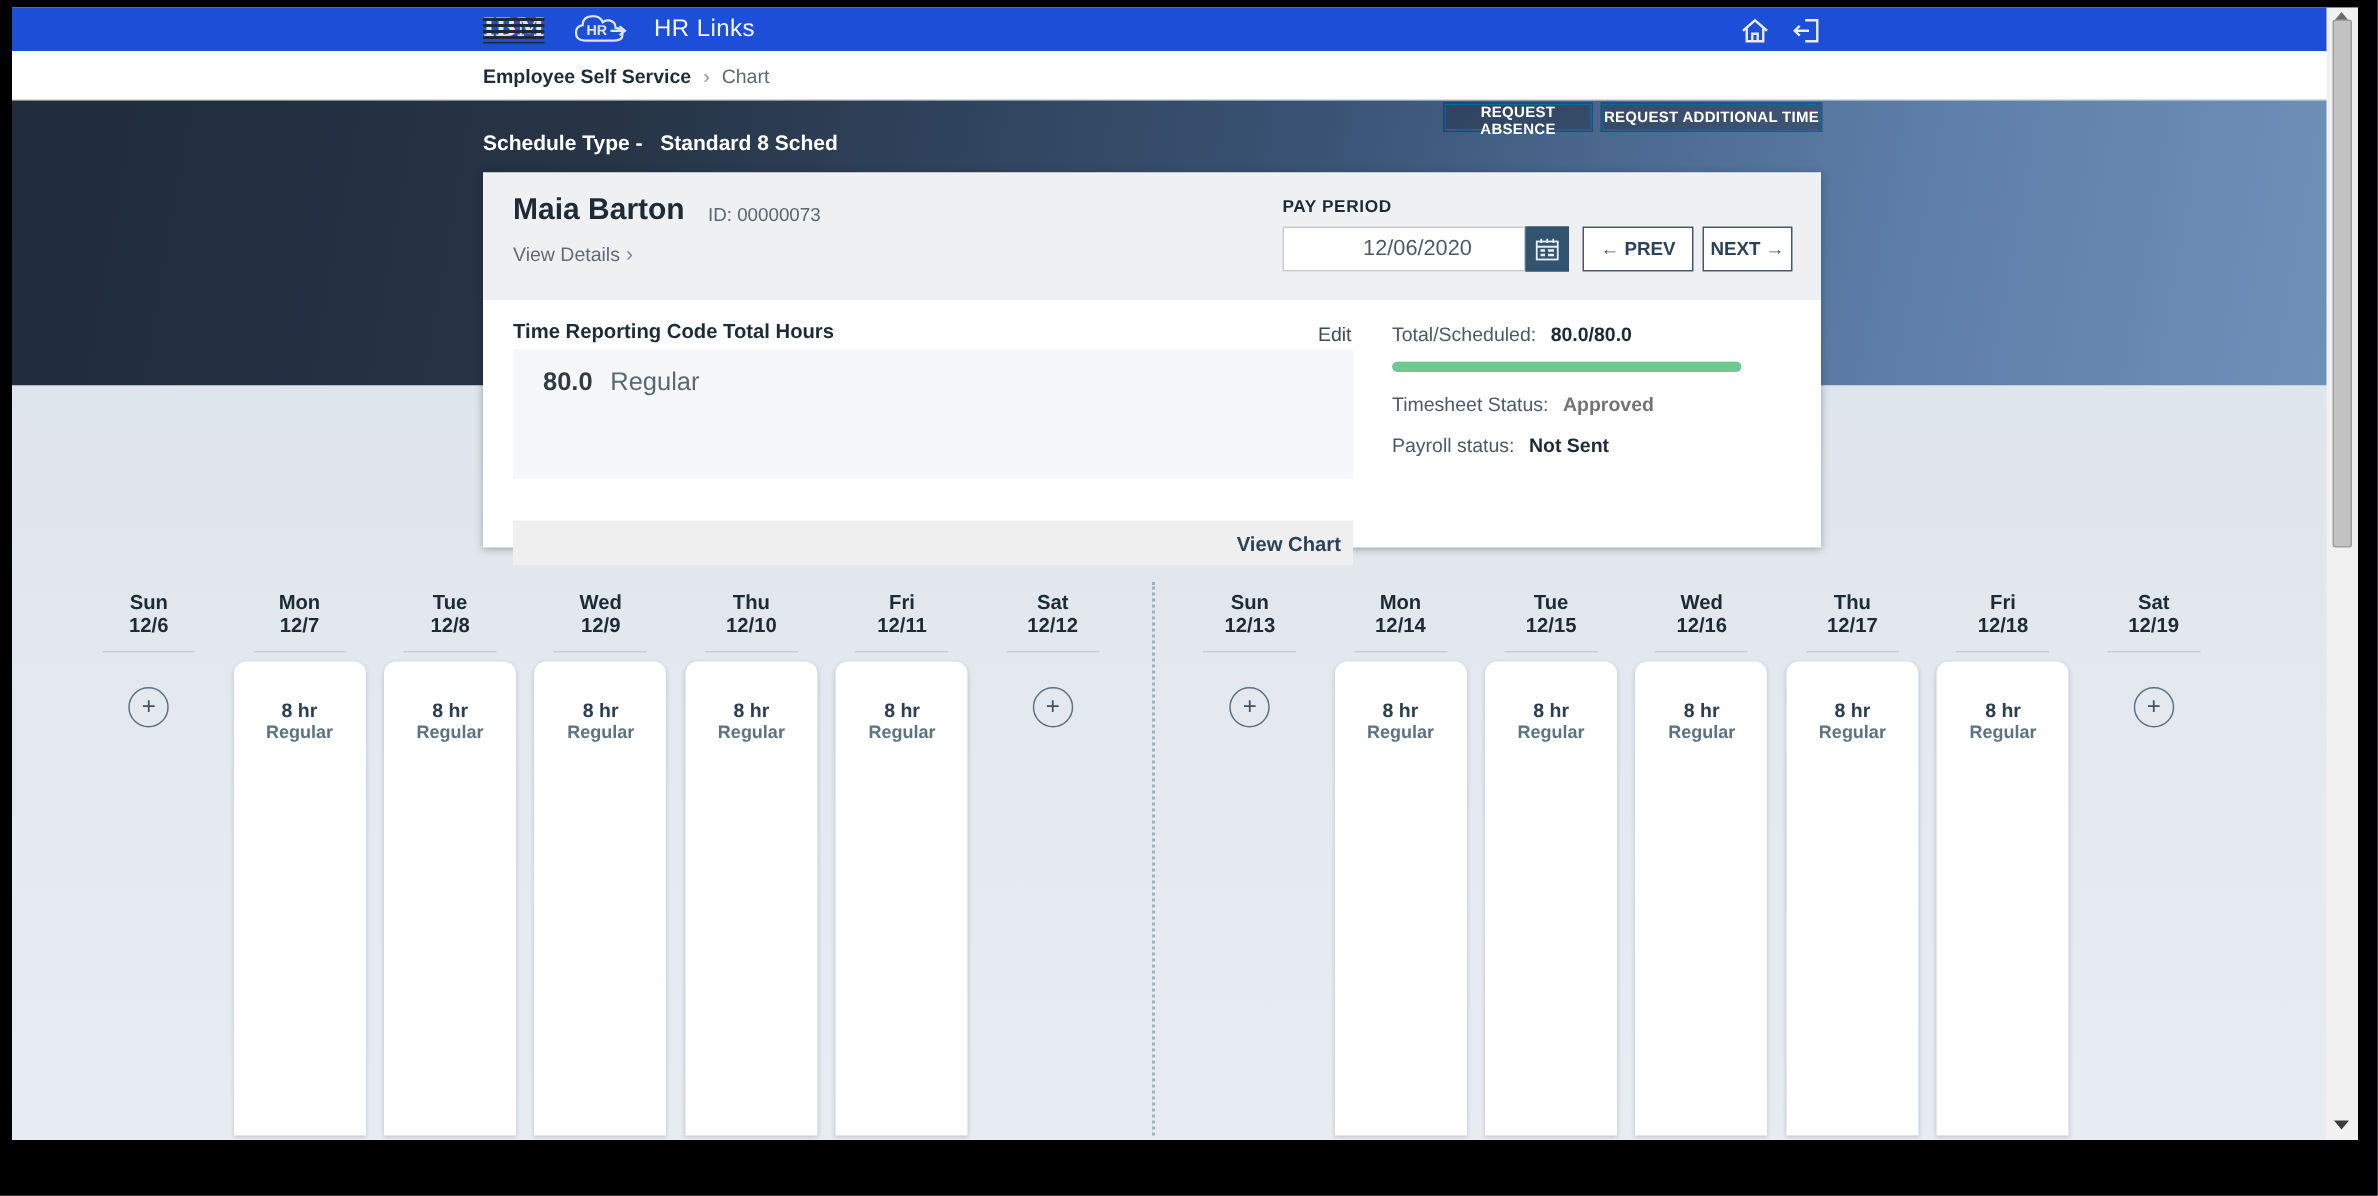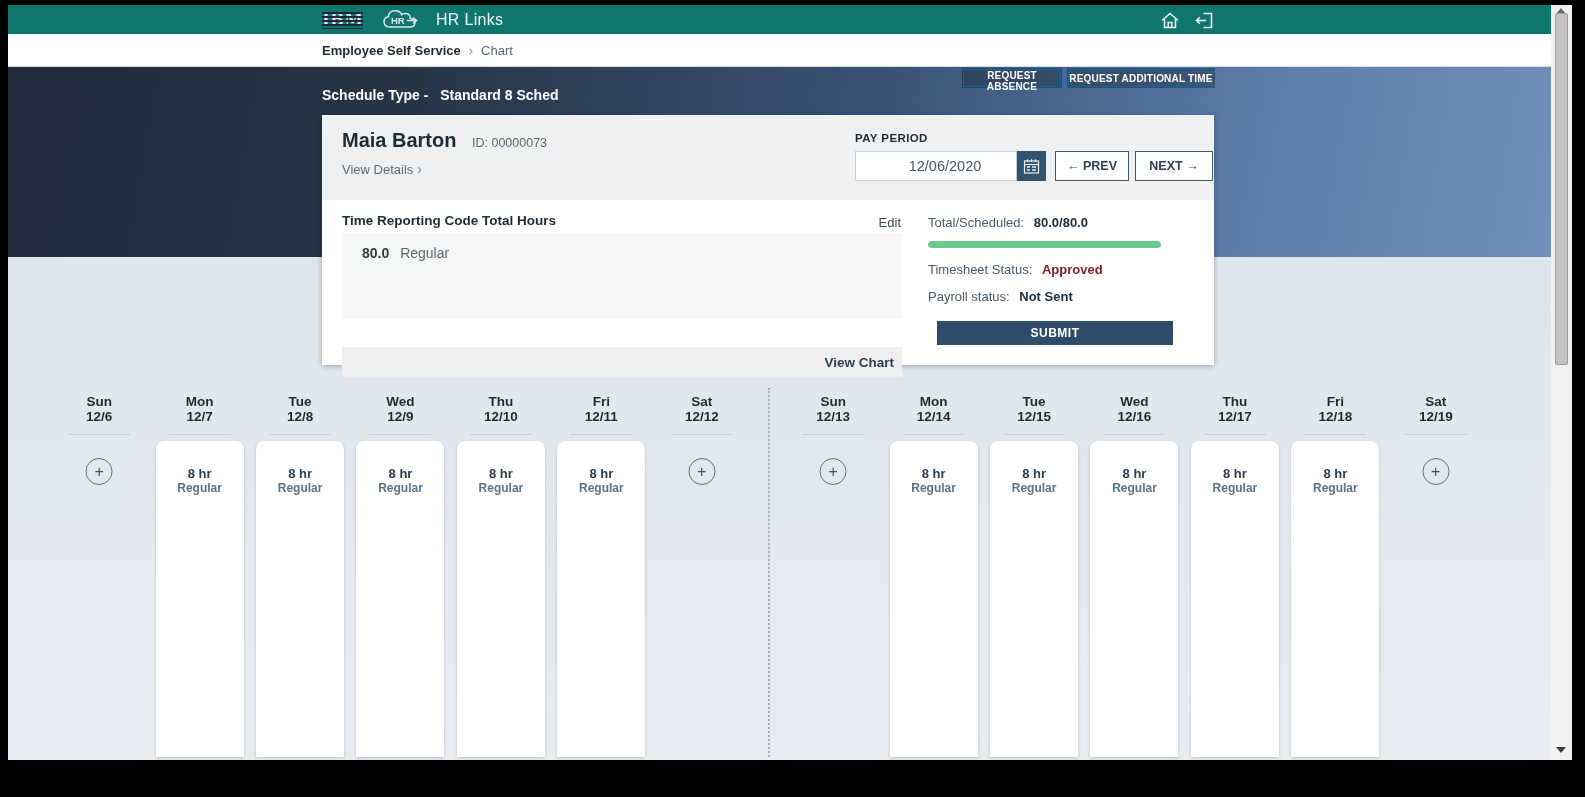--- a/index.html
+++ b/index.html
@@ -3,21 +3,21 @@
 <meta charset="utf-8">
 <style>
   * { margin:0; padding:0; box-sizing:border-box; }
   html,body { width:1585px; height:797px; background:#000; overflow:hidden;
     font-family:"Liberation Sans", sans-serif; }
   .screen { position:absolute; left:8px; top:5px; width:1564px; height:755px;
     background:#e3e9ef; overflow:hidden; }
 
   
   .topbar { position:absolute; left:0; top:0; width:100%; height:29px;
-    background:#0f766e; display:flex; align-items:center; }
+    background:#1d4ed8; display:flex; align-items:center; }
   .ibm-logo { position:absolute; left:314px; top:5px; font-family:"DejaVu Serif", serif;
     font-weight:900; font-size:17px; letter-spacing:0px; color:#dfe5ec; line-height:19px; }
   .ibm-logo::after { content:""; position:absolute; inset:0;
     background:repeating-linear-gradient(to bottom, rgba(30,40,54,0) 0 2px, #1e2836 2px 4px); }
   .cloud-logo { position:absolute; left:372px; top:2px; }
   .app-title { position:absolute; left:428px; top:6px; color:#f2f5f8; font-size:16px;
     font-weight:normal; letter-spacing:.3px; }
   .top-icon { position:absolute; top:5px; width:22px; height:20px; background:none;
     border:none; cursor:pointer; }
   .top-icon.home { left:1152px; }
@@ -58,40 +58,40 @@
     letter-spacing:.4px; color:#1d2b36; }
   .pp-input { position:absolute; left:533px; top:36px; width:162px; height:30px;
     border:1px solid #c6ccd2; background:#fff; text-align:center; font-size:14.5px;
     color:#4a5a66; font-family:"Liberation Sans", sans-serif;padding-left:18px; }
   .pp-calbtn { position:absolute; left:695px; top:36px; width:29px; height:30px; background:#33546f;
     border:1px solid #33546f; cursor:pointer; display:flex; align-items:center; justify-content:center; }
   .nav-btn { position:absolute; top:36px; height:30px; background:#fff; border:1px solid #42576b;
     color:#2c4257; font-size:12.5px; font-weight:bold; cursor:pointer;
     font-family:"Liberation Sans", sans-serif; }
   .btn-prev { left:733px; width:74px; }
-  .btn-next { left:813px; width:78px; }
+  .btn-next { left:813px; width:60px; }
   .nav-arrow { color:#3c5164; font-weight:normal; }
 
   .trc-title { position:absolute; left:20px; top:98px; font-size:13.5px; font-weight:bold; color:#1d2b36; }
   .edit-link { position:absolute; left:539px; top:100px; width:40px; text-align:right;
     font-size:13px; font-weight:normal; color:#3a4a56; cursor:pointer; }
   .trc-box { position:absolute; left:20px; top:118px; width:560px; height:86px; background:#f6f7f8; }
-  .trc-row { position:absolute; left:20px; top:12px; font-size:14px; }
+  .trc-row { position:absolute; left:20px; top:12px; font-size:17px; }
   .trc-hours { font-weight:bold; color:#333b42; }
   .trc-code { color:#5a6872; margin-left:7px; }
   .viewchart-strip { position:absolute; left:20px; top:204px; width:560px; height:30px; background:#efefef;
     display:flex; align-items:center; justify-content:flex-end;margin-top:28px; }
   .viewchart-link { margin-right:8px; font-size:13.5px; font-weight:bold; color:#2c4257; cursor:pointer; }
 
   .sum-row { position:absolute; left:606px; font-size:13px; color:#4a5a66; }
   .sum-row b { color:#1d2b36; margin-left:6px; }
   .row-total { top:100px; }
   .row-ts { top:147px; }
   .row-ps { top:174px; }
-  .row-ts b { color:#7f1d1d; }
+  .row-ts b { color:#737373; }
   .progress-track { position:absolute; left:606px; top:126px; width:233px; height:7px;
     border-radius:4px; background:#e3e7ea; overflow:hidden; }
   .progress-fill { height:100%; border-radius:4px; }
   .submit-btn { position:absolute; left:615px; top:206px; width:236px; height:24px; background:#2e4d68;
     border:none; color:#fff; font-size:12px; font-weight:bold; letter-spacing:.5px; cursor:pointer;
     font-family:"Liberation Sans", sans-serif; }
 
   
   .week { position:absolute; top:383px; width:703px; height:369px; display:grid;
     grid-template-columns:repeat(7,1fr); }
@@ -217,21 +217,20 @@
       <div class="progress-fill" id="progress-fill" style="width: 100%; background: rgb(110, 200, 145);"></div>
     </div>
     <div class="sum-row row-ts">
       <span>Timesheet Status:</span>
       <b>Approved</b>
     </div>
     <div class="sum-row row-ps">
       <span>Payroll status:</span>
       <b>Not Sent</b>
     </div>
-    <button class="submit-btn">SUBMIT</button>
   </div>
 
   <div class="week week1">
       <div class="day-col">
         <div class="day-head">
           <div>Sun</div>
           <div>12/6</div>
         </div>
         <div class="day-underline"></div>
         <button class="add-btn">

